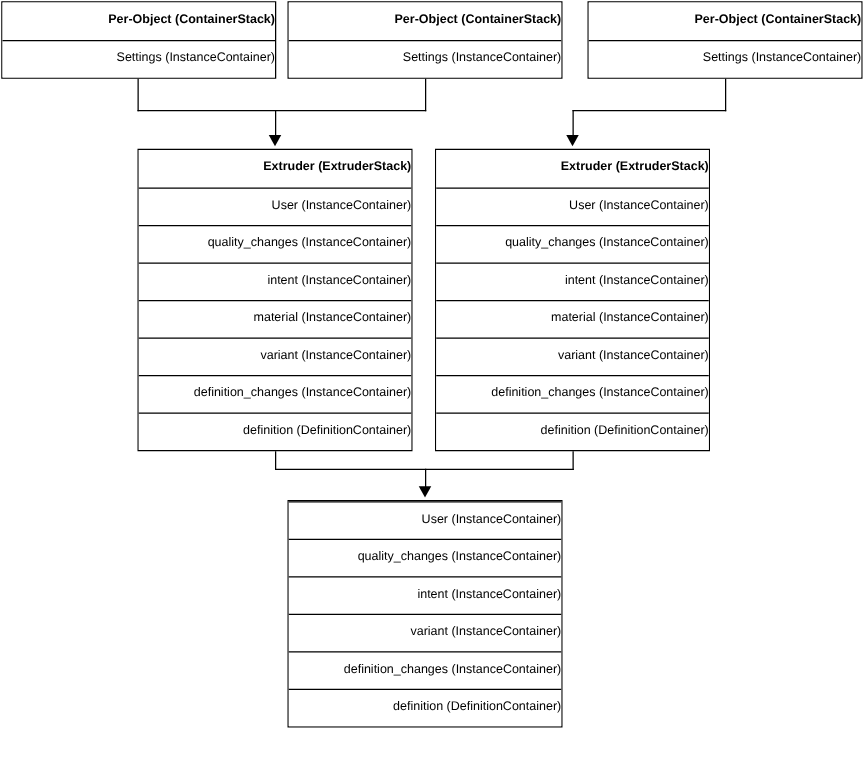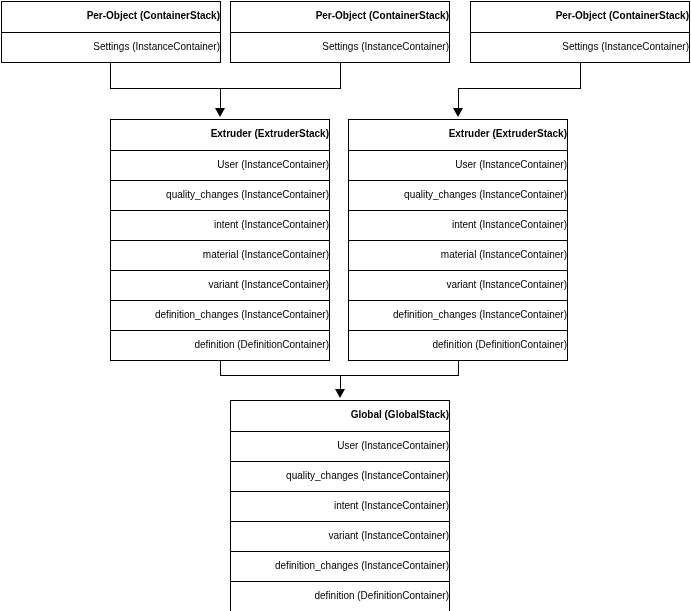--- a/index.html
+++ b/index.html
@@ -91,21 +91,20 @@
     <div class="row">User (InstanceContainer)</div>
     <div class="row">quality_changes (InstanceContainer)</div>
     <div class="row">intent (InstanceContainer)</div>
     <div class="row">material (InstanceContainer)</div>
     <div class="row">variant (InstanceContainer)</div>
     <div class="row">definition_changes (InstanceContainer)</div>
     <div class="row">definition (DefinitionContainer)</div>
   </div>
 
   <div class="node" style="left:230px; top:400px; width:220px;">
-    <div class="row header">Global (GlobalStack)</div>
     <div class="row">User (InstanceContainer)</div>
     <div class="row">quality_changes (InstanceContainer)</div>
     <div class="row">intent (InstanceContainer)</div>
     <div class="row">variant (InstanceContainer)</div>
     <div class="row">definition_changes (InstanceContainer)</div>
     <div class="row">definition (DefinitionContainer)</div>
   </div>
 
   <div class="edge v" style="left:110px; top:61px; height:28px;"></div>
   <div class="edge v" style="left:340px; top:61px; height:28px;"></div>

